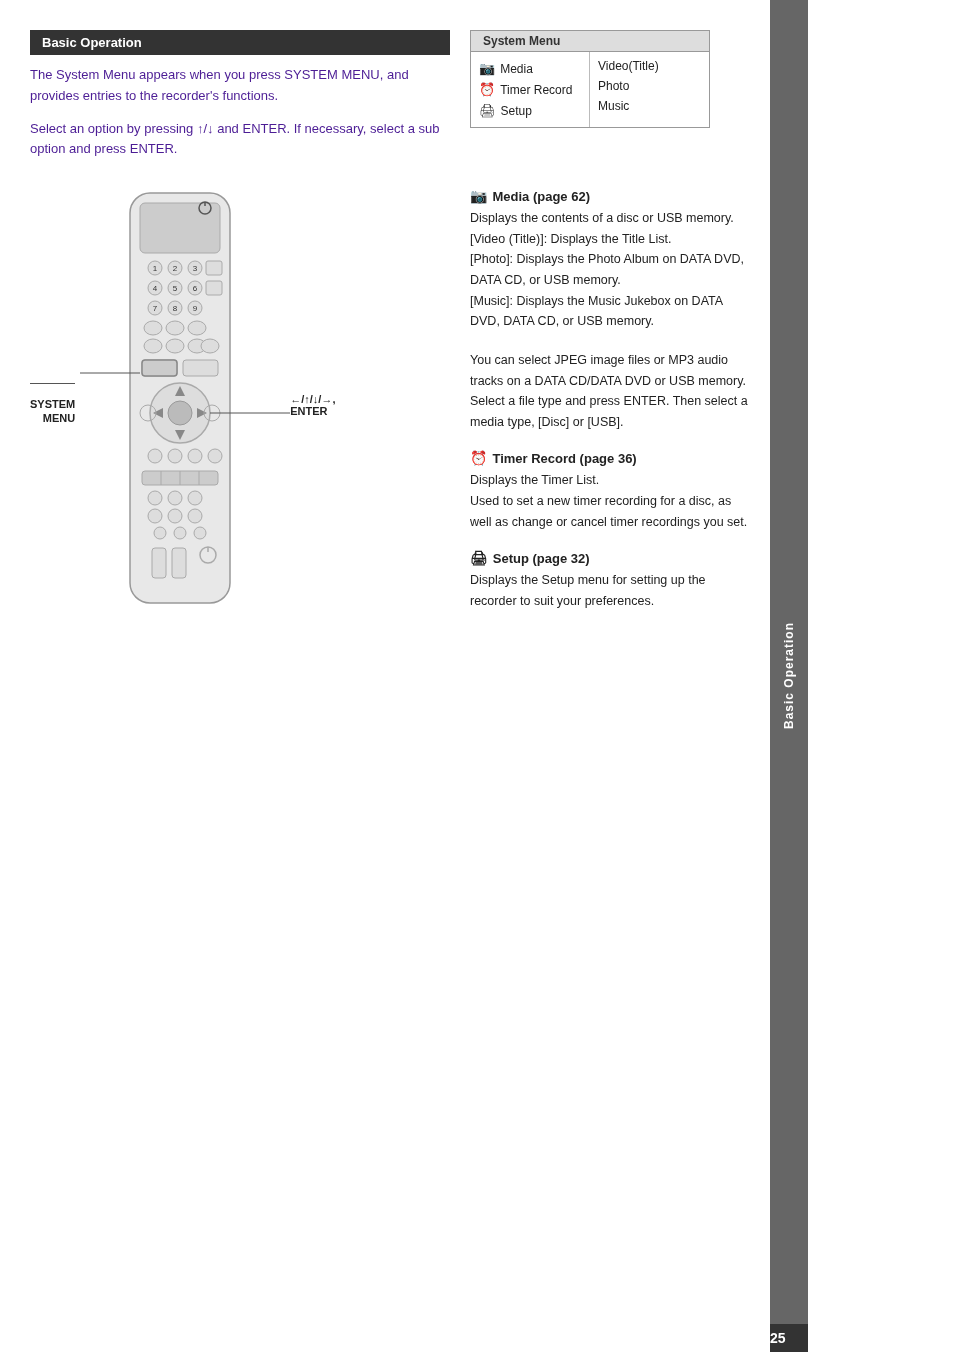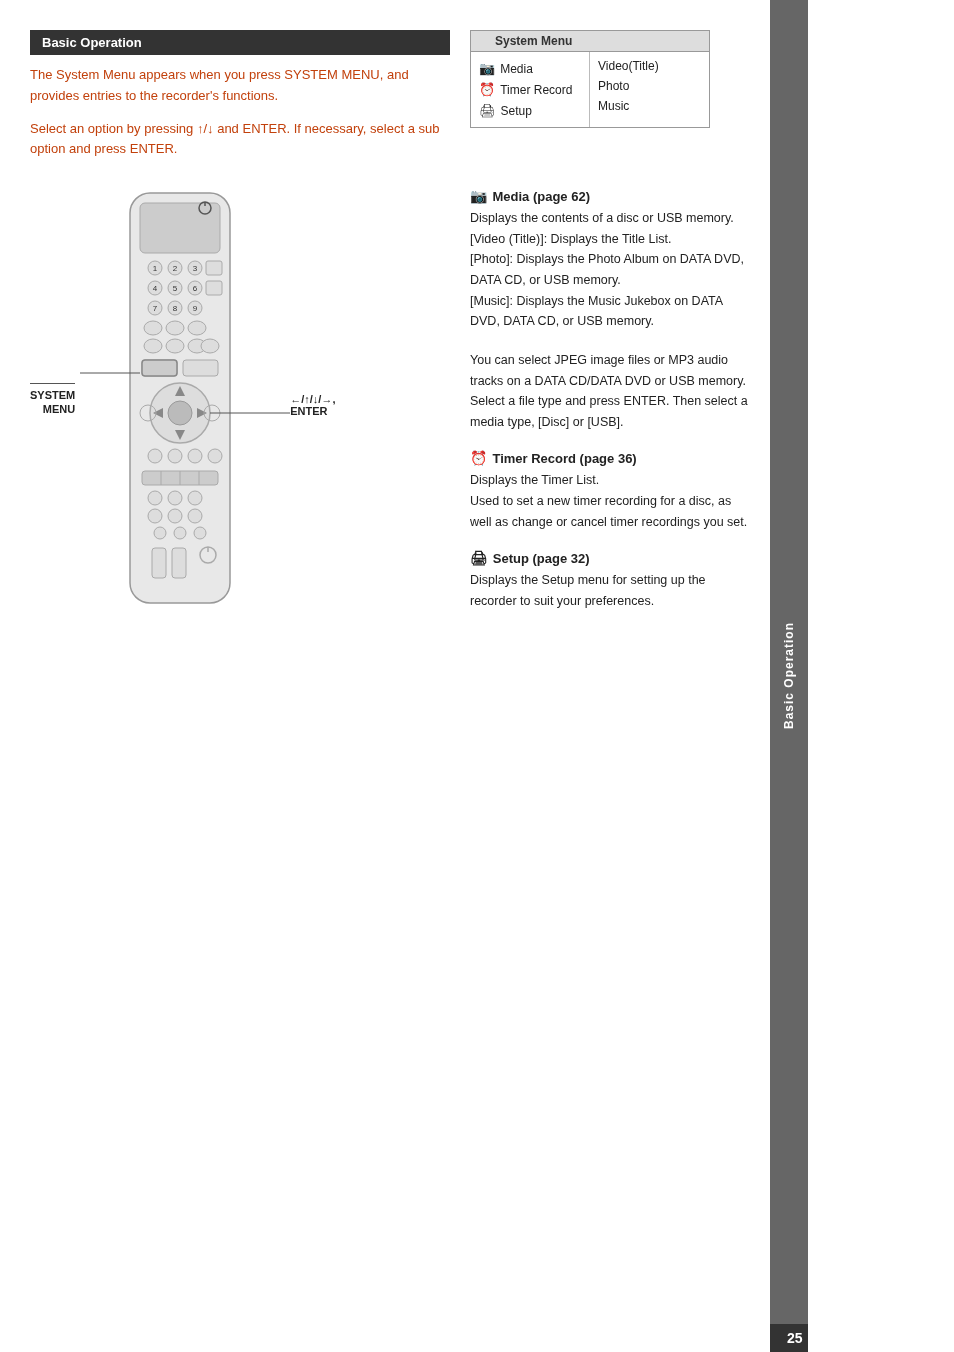--- a/index.html
+++ b/index.html
@@ -47,21 +47,21 @@
     .page-number-box {
       position: absolute;
       bottom: 0;
       right: 0;
       width: 38px;
       background: #333;
       color: #fff;
       font-size: 14px;
       font-weight: bold;
       text-align: left;
-      padding: 6px 17px;
+      padding: 6px 0;
     }
 
     
     .top-section {
       display: flex;
       gap: 20px;
       margin-bottom: 16px;
     }
 
     .left-col {
@@ -92,34 +92,34 @@
       color: #111;
       margin-bottom: 16px;
       line-height: 1.1;
     }
 
     
     .intro-text {
       font-size: 13px;
       line-height: 1.6;
       margin-bottom: 12px;
-      color: #c2410c;
+      color: #4c1d95;
     }
 
     
     .system-menu-table {
       border: 1px solid #999;
       width: 240px;
       margin-bottom: 12px;
     }
 
     .system-menu-title {
       background: #ddd;
       border-bottom: 1px solid #999;
-      padding: 3px 24px;
+      padding: 3px 12px;
       font-size: 12px;
       font-weight: bold;
       color: #333;
     }
 
     .system-menu-body {
       display: flex;
     }
 
     .system-menu-left {
@@ -213,21 +213,21 @@
         </div>
       </div>
     </div>
 
     <div style="display:flex; gap:20px;">
 
       <div style="flex:0 0 420px; position:relative;">
         <div style="display:flex; align-items:flex-start;">
 
           <div style="display:flex; flex-direction:column; align-items:flex-end; margin-top: 195px; margin-right:5px;">
-            <div style="font-size:11px; font-weight:bold; text-align:right; line-height:1.3; border-top: 1px solid #555; padding-top:4px;">SYSTEM<br>MENU</div>
+            <div style="font-size:11px; font-weight:bold; text-align:right; line-height:1.3; border-top: 1px solid #555; padding-top:13px;">SYSTEM<br>MENU</div>
           </div>
 
           <div style="position:relative;">
             <svg width="200" height="420" viewBox="0 0 200 420">
 
               <rect x="50" y="5" width="100" height="410" rx="20" ry="20" fill="#e8e8e8" stroke="#999" stroke-width="1.5"></rect>
 
               <rect x="60" y="15" width="80" height="50" rx="5" fill="#ccc" stroke="#aaa" stroke-width="1"></rect>
 
               <circle cx="125" cy="20" r="6" fill="none" stroke="#555" stroke-width="1.5"></circle>

